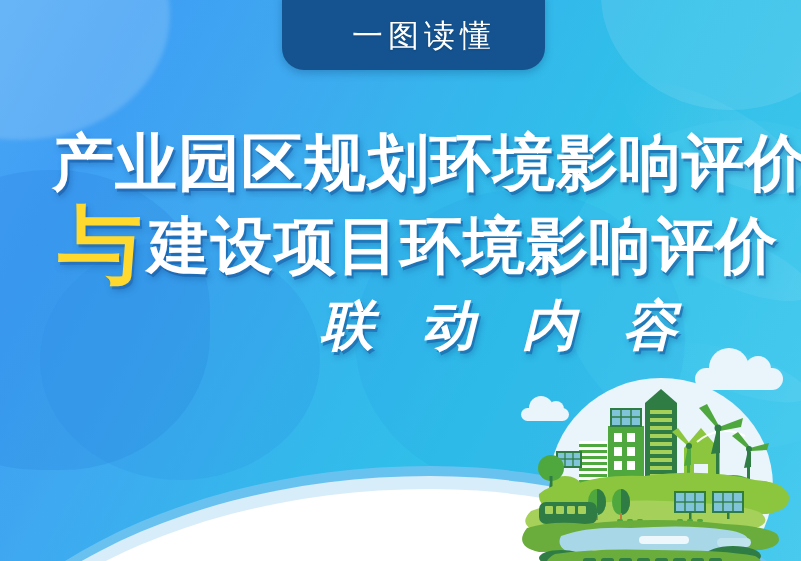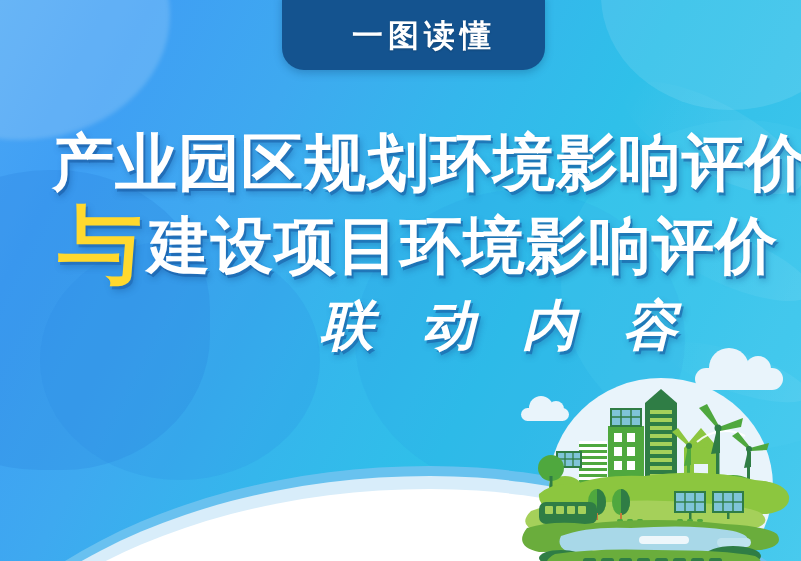--- a/index.html
+++ b/index.html
@@ -75,21 +75,21 @@
     width:263px; height:76px;
     background:#14538f;
     border-bottom-left-radius:22px;
     border-bottom-right-radius:22px;
     box-shadow:0 3px 8px rgba(8,50,95,0.28);
     display:flex; align-items:center; justify-content:center;
   }
   .banner-tab-label {
     color:#ffffff;
     font-size:31px;
-    font-weight:bold;
+    font-weight:normal;
     letter-spacing:5px;
     padding-top:8px;
     padding-left:5px;
     text-shadow:0 1px 2px rgba(0,0,0,0.18);
     margin-left:16px;
   }
 
   
   .title-block {
     position:absolute;

